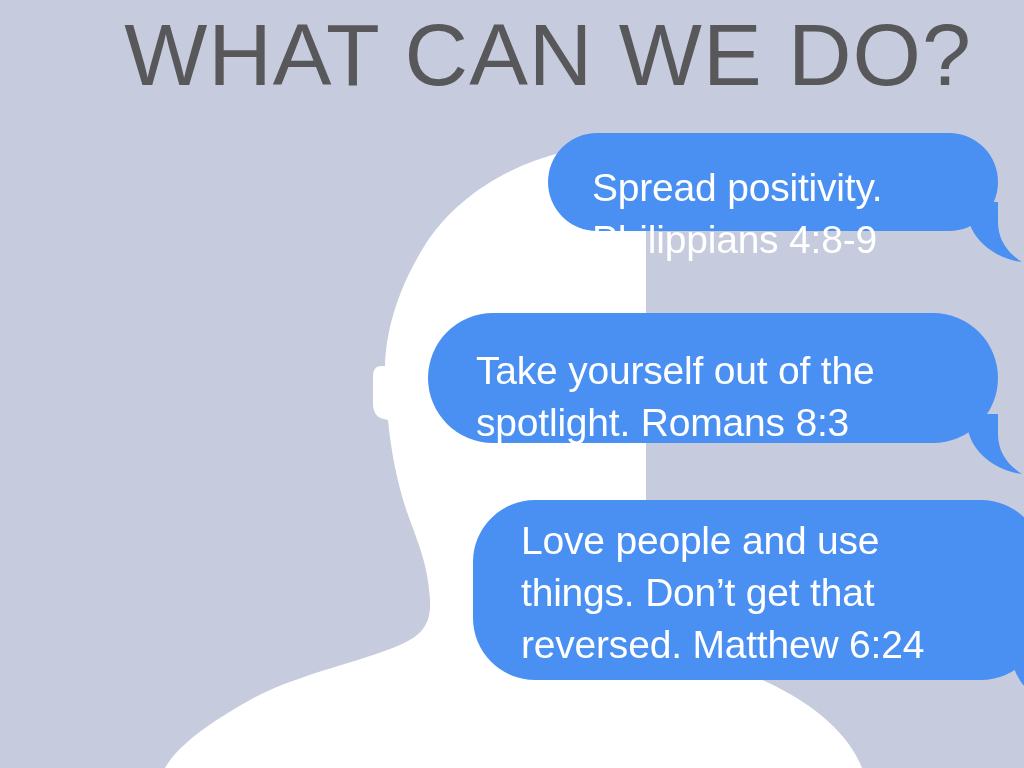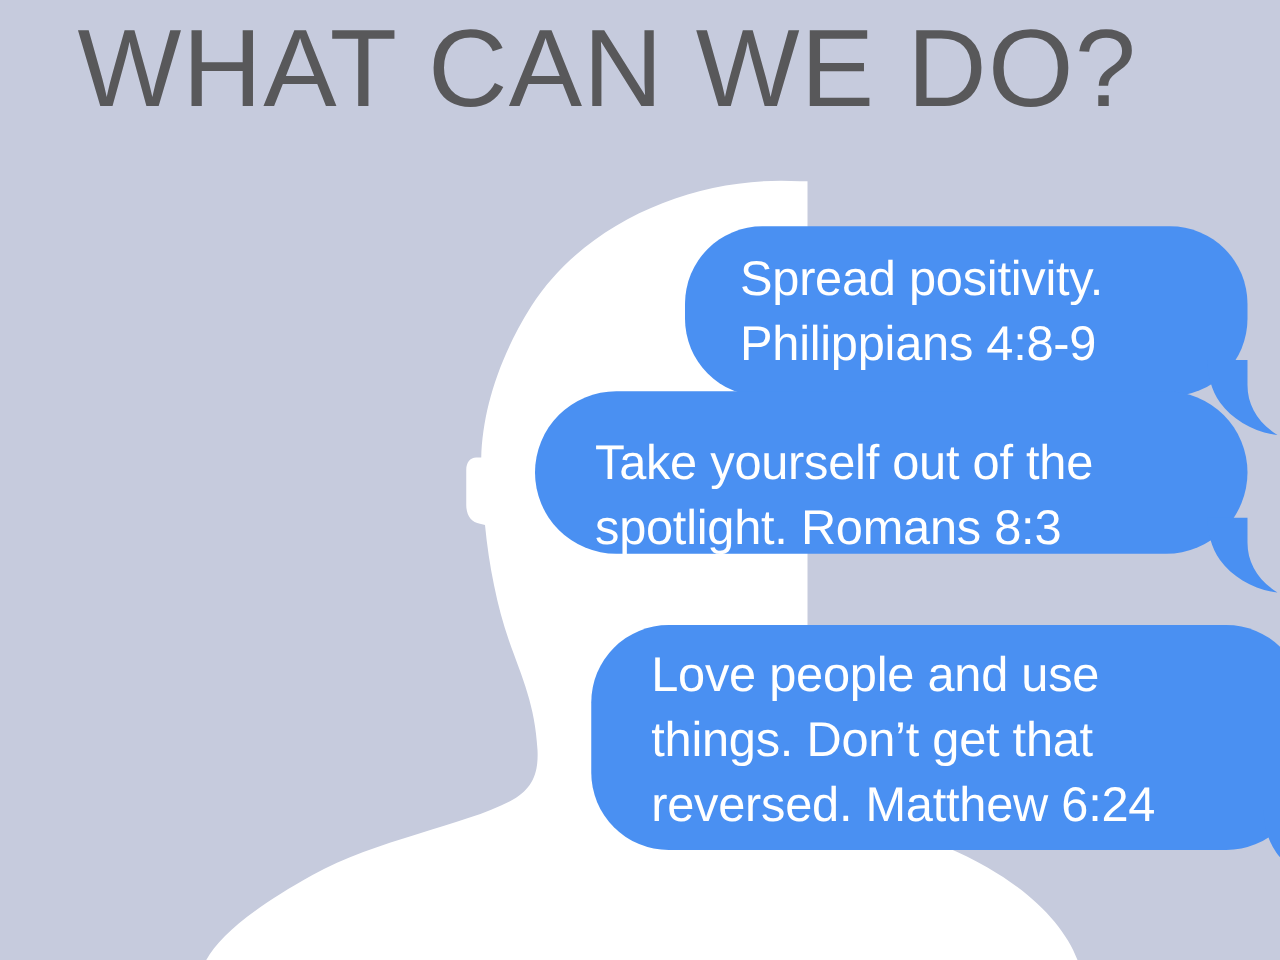--- a/index.html
+++ b/index.html
@@ -28,21 +28,21 @@
     left: 62px;
     top: 8px;
     width: 910px;
     color: #58585a;
     font-family: "Liberation Sans", sans-serif;
     font-size: 88px;
     font-weight: 400;
     letter-spacing: 1px;
     line-height: 1.06;
     white-space: nowrap;
-    text-align: left;
+    text-align: right;
     -webkit-font-smoothing: antialiased;
   }
 
   
   #silhouette {
     position: absolute;
     left: 0;
     top: 0;
     width: 1024px;
     height: 768px;
@@ -68,24 +68,23 @@
   }
   .bubble-tail {
     position: absolute;
     pointer-events: none;
   }
 
   #bubble-1 {
     left: 548px;
     top: 133px;
     width: 450px;
-    height: 136px;
-    padding: 17px 26px 0 44px;
+    height: 98px;
+    padding: 29px 26px 0 44px;
     border-radius: 62px;
-    margin-top: 48px;
   }
   #bubble-1 .bubble-tail {
     right: -26px;
     bottom: -33px;
     width: 60px;
     height: 62px;
   }
 
   #bubble-2 {
     left: 428px;

